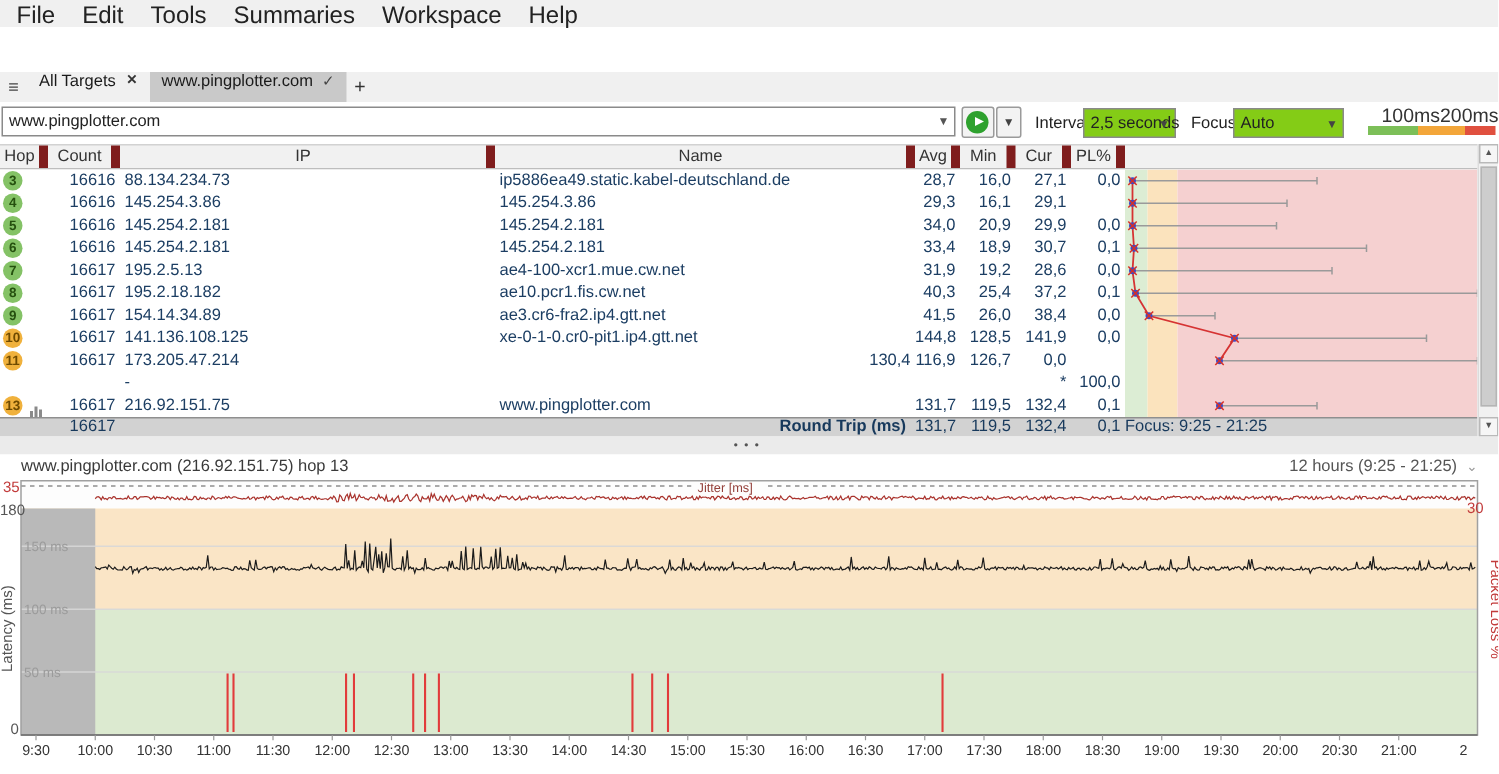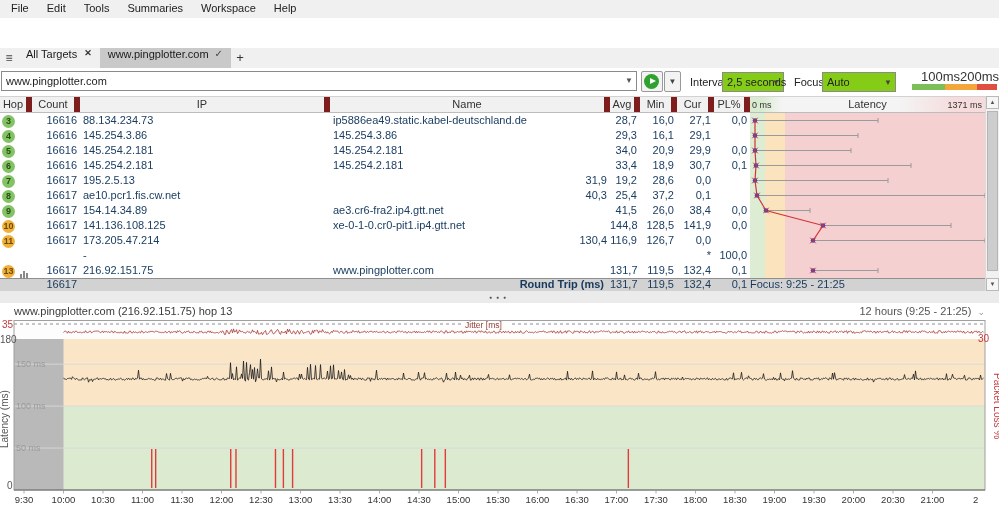--- a/index.html
+++ b/index.html
@@ -1,20 +1,20 @@
 <!DOCTYPE html>
 <html><head>
 <meta charset="utf-8">
 <style>
   html,body{margin:0;padding:0;background:#fff;}
   .app{position:relative;width:999px;height:516px;background:#fff;overflow:hidden;
        font-family:"Liberation Sans",sans-serif;font-size:11px;color:#222;}
   
   .menubar{position:absolute;top:0;left:0;right:0;height:18px;background:#f0f0f0;display:flex;padding-left:2px;}
-  .menu-item{padding:2px 9px;font-size:11px;color:#222;}
+  .menu-item{padding:2px 9px;font-size:16px;color:#222;}
   .banner{position:absolute;top:18px;left:0;right:0;height:30px;background:#f0f0f0;text-align:center;padding-top:11px;font-size:11px;color:#111;box-sizing:border-box;}
   .banner a{color:#3b3bd6;text-decoration:underline;}
   .tabbar{position:absolute;top:48px;left:0;right:0;height:20px;background:#f0f0f0;display:flex;align-items:flex-end;}
   .hamburger{width:18px;text-align:center;font-size:12px;color:#444;line-height:20px;}
   .tab{height:20px;display:flex;align-items:flex-start;padding:0 8px;font-size:11px;color:#1a1a1a;white-space:nowrap;}
   .tab.selected{background:#c9c9c9;}
   .tab .xicon{margin-left:7px;font-size:9px;font-weight:bold;color:#333;}
   .tab .checkicon{margin-left:6px;font-size:10px;color:#444;}
   .tab-plus{width:18px;text-align:center;font-size:13px;color:#333;line-height:20px;}
   
@@ -119,25 +119,20 @@
 
   <div class="thead">
     <div class="th">Hop</div>
     <div class="th">Count</div>
     <div class="th">IP</div>
     <div class="th">Name</div>
     <div class="th">Avg</div>
     <div class="th">Min</div>
     <div class="th">Cur</div>
     <div class="th">PL%</div>
-    <div class="th lat">
-      <span class="lmin">0 ms</span>
-      <span>Latency</span>
-      <span class="lmax">1371 ms</span>
-    </div>
   </div>
 
   <div class="tbody" id="tbody">
       <div class="trow">
         <div class="c "><span class="badge green">3</span></div>
         <div class="c num">16616</div>
         <div class="c left">88.134.234.73</div>
         <div class="c left">ip5886ea49.static.kabel-deutschland.de</div>
         <div class="c num">28,7</div>
         <div class="c num">16,0</div>
@@ -175,29 +170,31 @@
         <div class="c num">33,4</div>
         <div class="c num">18,9</div>
         <div class="c num">30,7</div>
         <div class="c num">0,1</div>
         <div class="c "></div>
       </div>
       <div class="trow">
         <div class="c "><span class="badge green">7</span></div>
         <div class="c num">16617</div>
         <div class="c left">195.2.5.13</div>
+        <div class="c left">ae4-100-xcr1.mue.cw.net</div>
         <div class="c num">31,9</div>
         <div class="c num">19,2</div>
         <div class="c num">28,6</div>
         <div class="c num">0,0</div>
         <div class="c "></div>
       </div>
       <div class="trow">
         <div class="c "><span class="badge green">8</span></div>
         <div class="c num">16617</div>
+        <div class="c left">195.2.18.182</div>
         <div class="c left">ae10.pcr1.fis.cw.net</div>
         <div class="c num">40,3</div>
         <div class="c num">25,4</div>
         <div class="c num">37,2</div>
         <div class="c num">0,1</div>
         <div class="c "></div>
       </div>
       <div class="trow">
         <div class="c "><span class="badge green">9</span></div>
         <div class="c num">16617</div>

